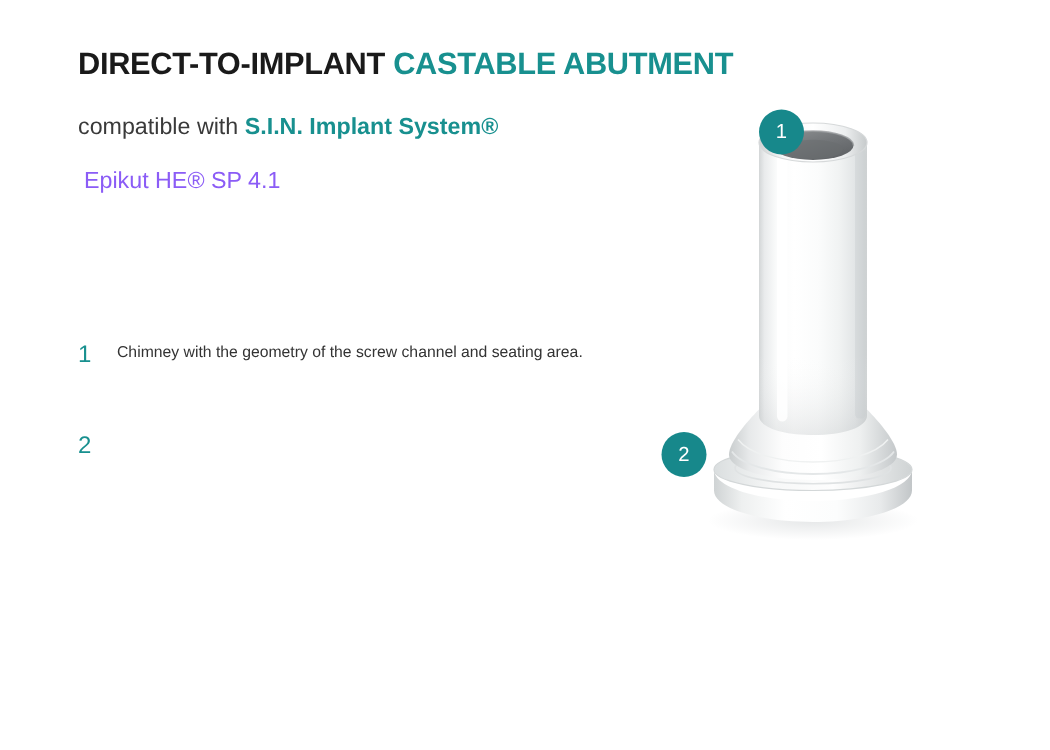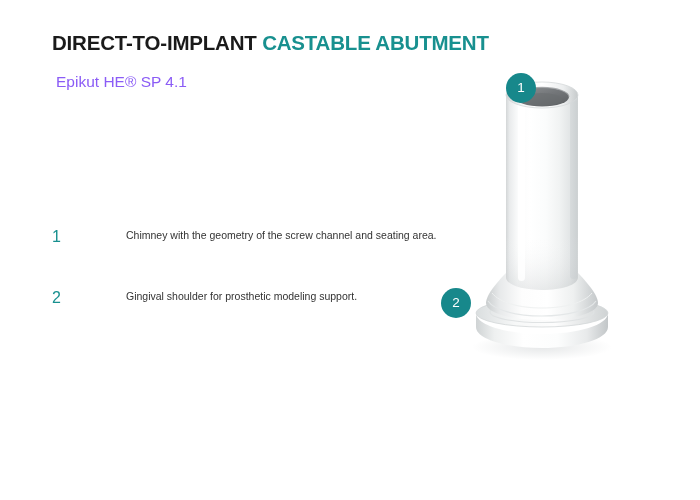--- a/index.html
+++ b/index.html
@@ -75,21 +75,20 @@
     font-weight: 300;
     color: #18908f;
     line-height: 1;
     padding-top: 1px;
   }
   .legend-text {
     font-size: 10.5px;
     font-weight: 400;
     color: #333333;
     line-height: 1.35;
-    margin-left: 48px;
   }
 
   
   .product {
     position: absolute;
     left: 420px; top: 55px;
     width: 220px; height: 320px;
   }
   .product svg { display: block; }
 
@@ -114,32 +113,35 @@
 <body>
 
 <div class="page">
 
   <div class="text-col">
     <h1 class="title">
       <span>DIRECT-TO-IMPLANT</span>
       <span class="accent">CASTABLE ABUTMENT</span>
     </h1>
 
+    <p class="subtitle">
+      <span>compatible with</span>
+      <span class="brand">S.I.N. Implant System®</span>
+    </p>
 
     <p class="model">Epikut HE® SP 4.1</p>
   </div>
 
   <div class="legend">
     <div class="legend-row">
       <div class="legend-num">1</div>
       <div class="legend-text">Chimney with the geometry of the screw channel and seating area.</div>
     </div>
     <div class="legend-row">
       <div class="legend-num">2</div>
-      <div class="legend-text">Gingival shoulder for prosthetic modeling support.</div>
     </div>
   </div>
 
   <div class="product">
     <svg width="220" height="320" viewBox="0 0 220 320" xmlns="http://www.w3.org/2000/svg">
       <defs>
 
         <linearGradient id="bodyGrad" x1="0" y1="0" x2="1" y2="0">
           <stop offset="0" stop-color="#d3d6d7"></stop>
           <stop offset="0.05" stop-color="#e9ebec"></stop>

